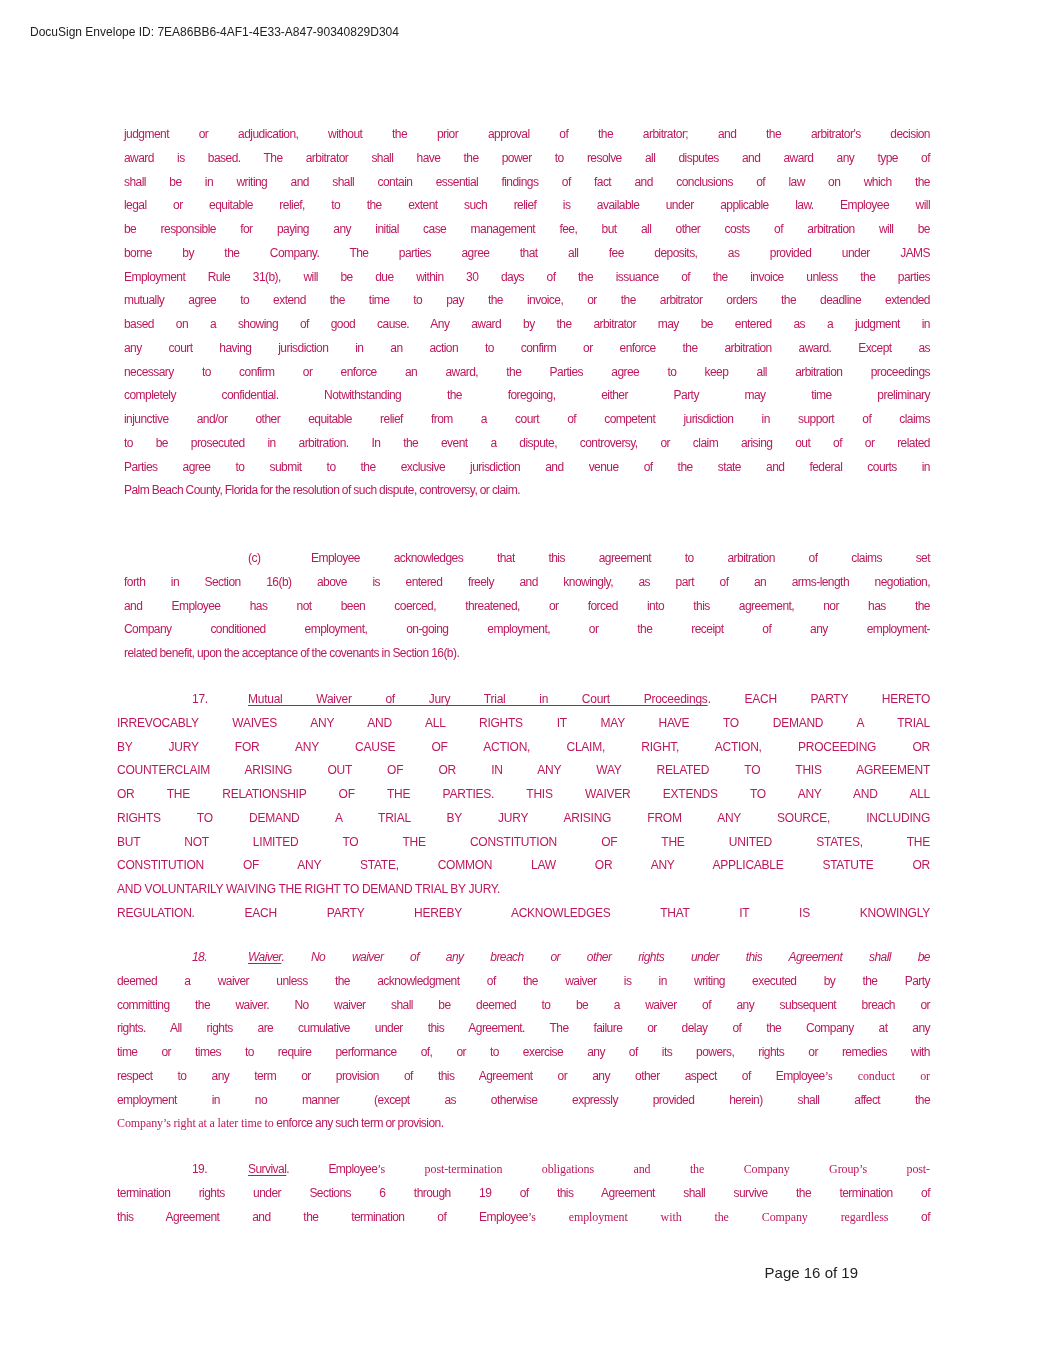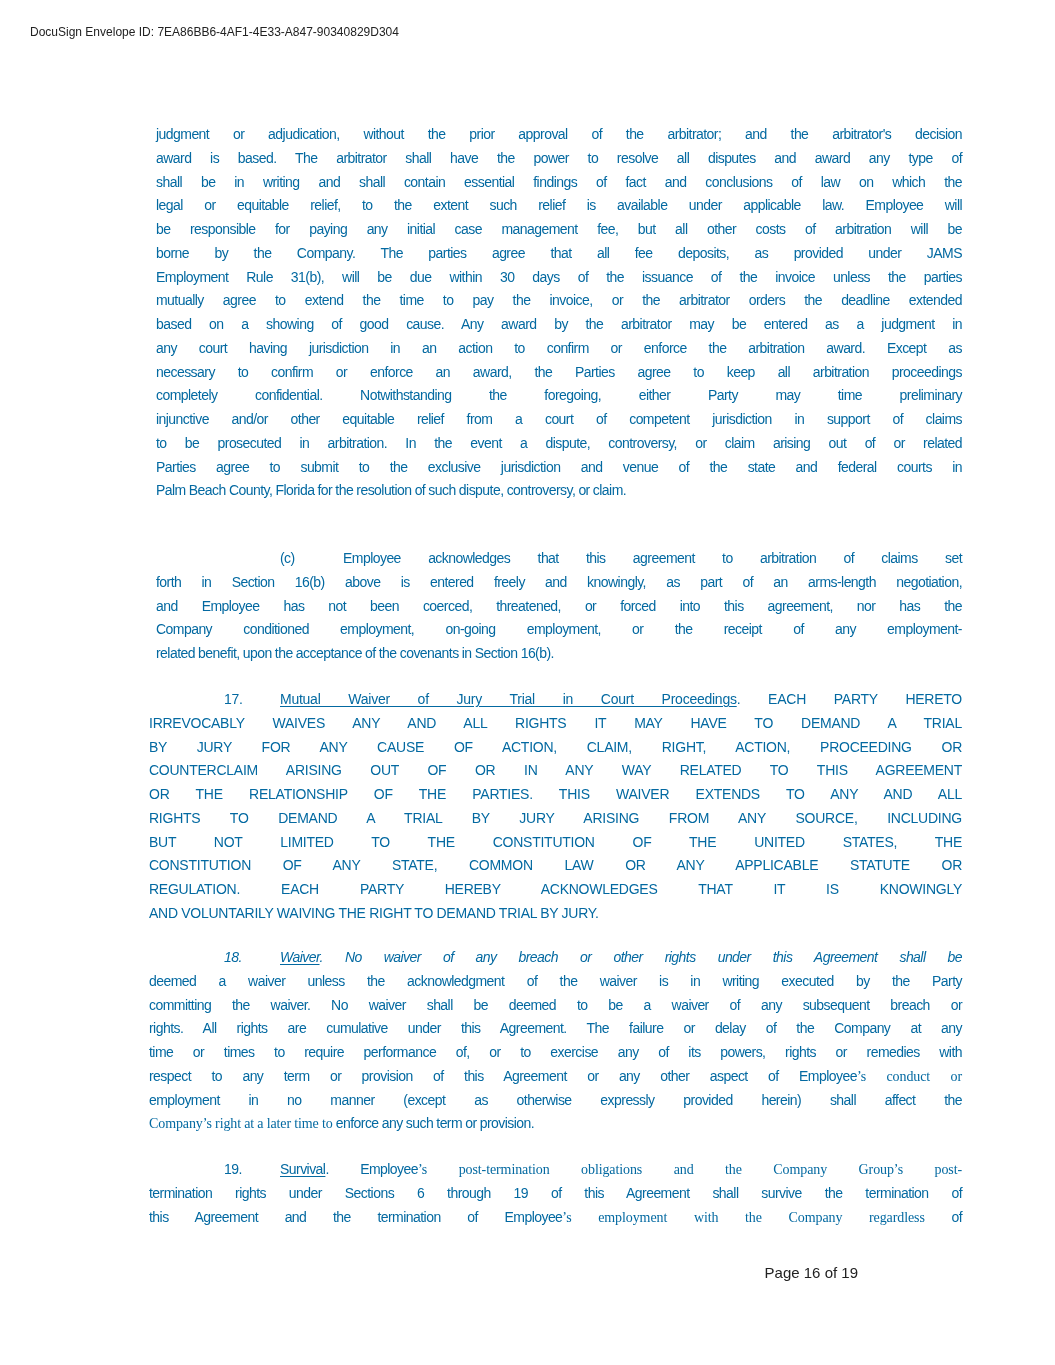--- a/index.html
+++ b/index.html
@@ -10,27 +10,26 @@
     .envelope {
       position: absolute; left: 30px; top: 17px;
       font-size: 12px; color: #222; margin-top: 8px;
     }
     .page-body {
       position: absolute; left: 0; top: 0; width: 1055px;
     }
     .para {
       position: absolute;
       font-family: "Liberation Sans", sans-serif;
-      font-size: 14px;
+      font-size: 12px;
       line-height: 23.75px;
       text-align: justify;
-      color: #0369a1;
+      color: #be185d;
       letter-spacing: -0.55px;
       word-spacing: -0.2px;
-      margin-left: 32px;
     }
     .para .line { display: block; white-space: nowrap; text-align-last: justify; }
     .para .line.last { text-align-last: left; }
     .p1 { left: 124px; top: 123px; width: 806px; }
     .pc { left: 124px; top: 547px; width: 806px; }
     .p17 { left: 117px; top: 688px; width: 813px; letter-spacing: -0.25px; }
     .p18 { left: 117px; top: 946px; width: 813px; }
     .p19 { left: 117px; top: 1158px; width: 813px; }
     .num { display: inline-block; }
     .u { text-decoration: underline; text-underline-offset: 2px; }
@@ -76,22 +75,22 @@
 
   <div class="para p17">
     <span class="line" style="padding-left:75px;"><span class="num" style="width:56px;">17.</span><span class="u">Mutual Waiver of Jury Trial in Court Proceedings</span><span>. EACH PARTY HERETO</span></span>
     <span class="line">IRREVOCABLY WAIVES ANY AND ALL RIGHTS IT MAY HAVE TO DEMAND A TRIAL</span>
     <span class="line">BY JURY FOR ANY CAUSE OF ACTION, CLAIM, RIGHT, ACTION, PROCEEDING OR</span>
     <span class="line">COUNTERCLAIM ARISING OUT OF OR IN ANY WAY RELATED TO THIS AGREEMENT</span>
     <span class="line">OR THE RELATIONSHIP OF THE PARTIES. THIS WAIVER EXTENDS TO ANY AND ALL</span>
     <span class="line">RIGHTS TO DEMAND A TRIAL BY JURY ARISING FROM ANY SOURCE, INCLUDING</span>
     <span class="line">BUT NOT LIMITED TO THE CONSTITUTION OF THE UNITED STATES, THE</span>
     <span class="line">CONSTITUTION OF ANY STATE, COMMON LAW OR ANY APPLICABLE STATUTE OR</span>
+    <span class="line last">AND VOLUNTARILY WAIVING THE RIGHT TO DEMAND TRIAL BY JURY.</span>
     <span class="line">REGULATION.  EACH PARTY HEREBY ACKNOWLEDGES THAT IT IS KNOWINGLY</span>
-    <span class="line last">AND VOLUNTARILY WAIVING THE RIGHT TO DEMAND TRIAL BY JURY.</span>
   </div>
 
   <div class="para p18">
     <span class="line" style="padding-left:75px;font-style:italic;"><span class="num" style="width:56px;">18.</span><span class="u">Waiver</span><span>. No waiver of any breach or other rights under this Agreement shall be</span></span>
     <span class="line">deemed a waiver unless the acknowledgment of the waiver is in writing executed by the Party</span>
     <span class="line">committing the waiver. No waiver shall be deemed to be a waiver of any subsequent breach or</span>
     <span class="line">rights. All rights are cumulative under this Agreement. The failure or delay of the Company at any</span>
     <span class="line">time or times to require performance of, or to exercise any of its powers, rights or remedies with</span>
     <span class="line"><span>respect to any term or provision of this Agreement or any other aspect of Employee</span><span class="serif">’s conduct or</span></span>
     <span class="line">employment in no manner (except as otherwise expressly provided herein) shall affect the</span>

